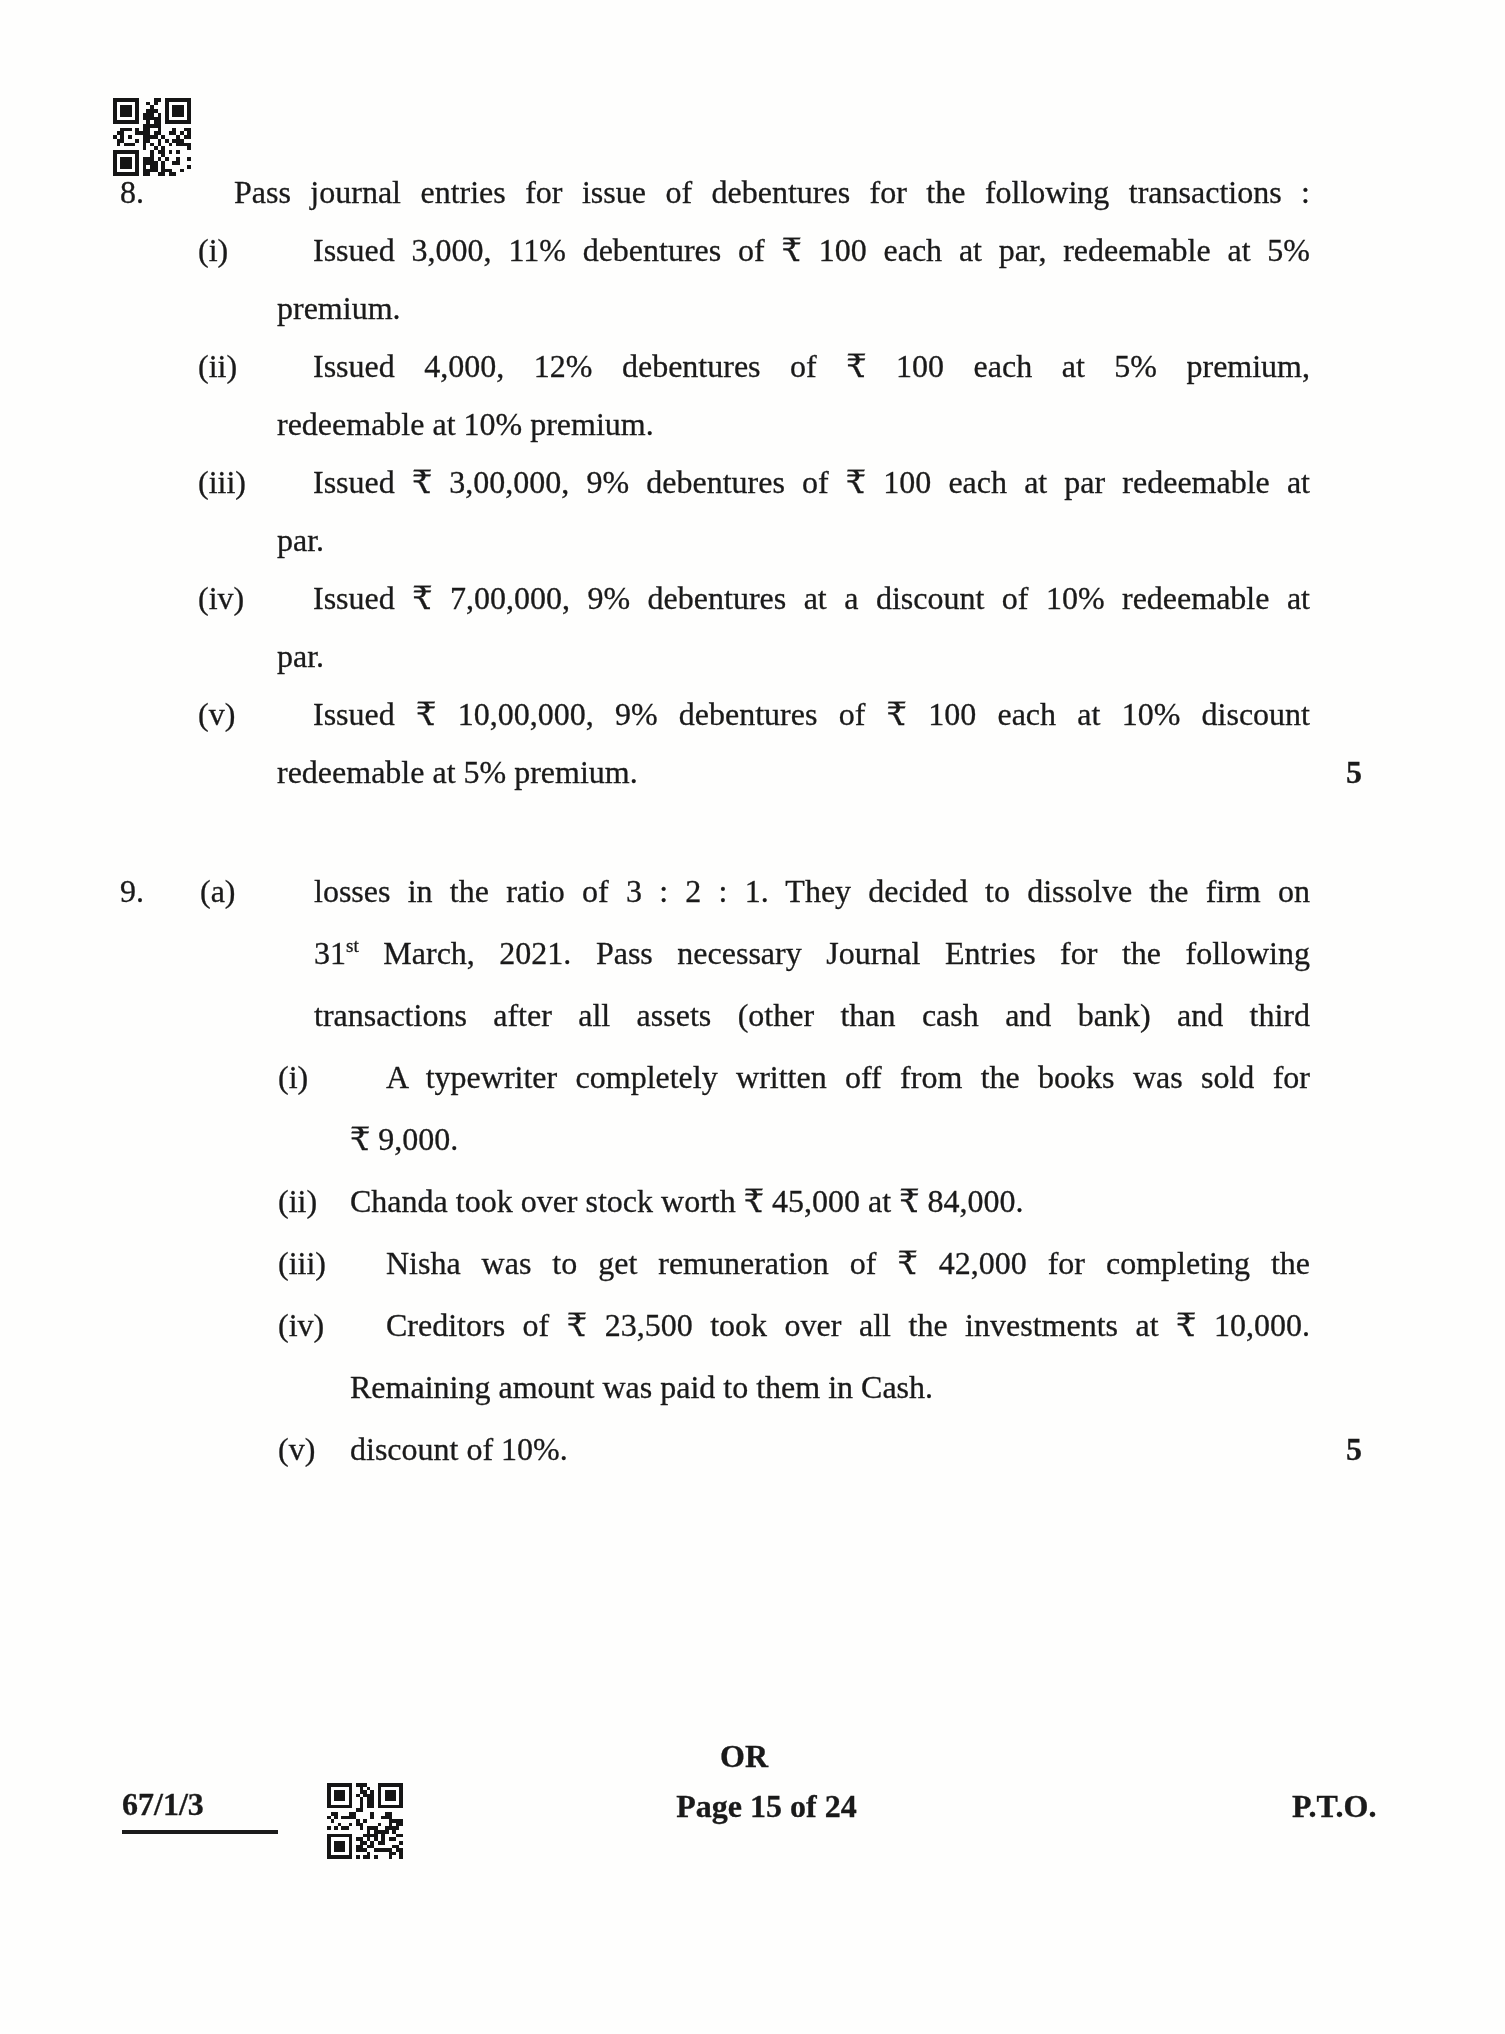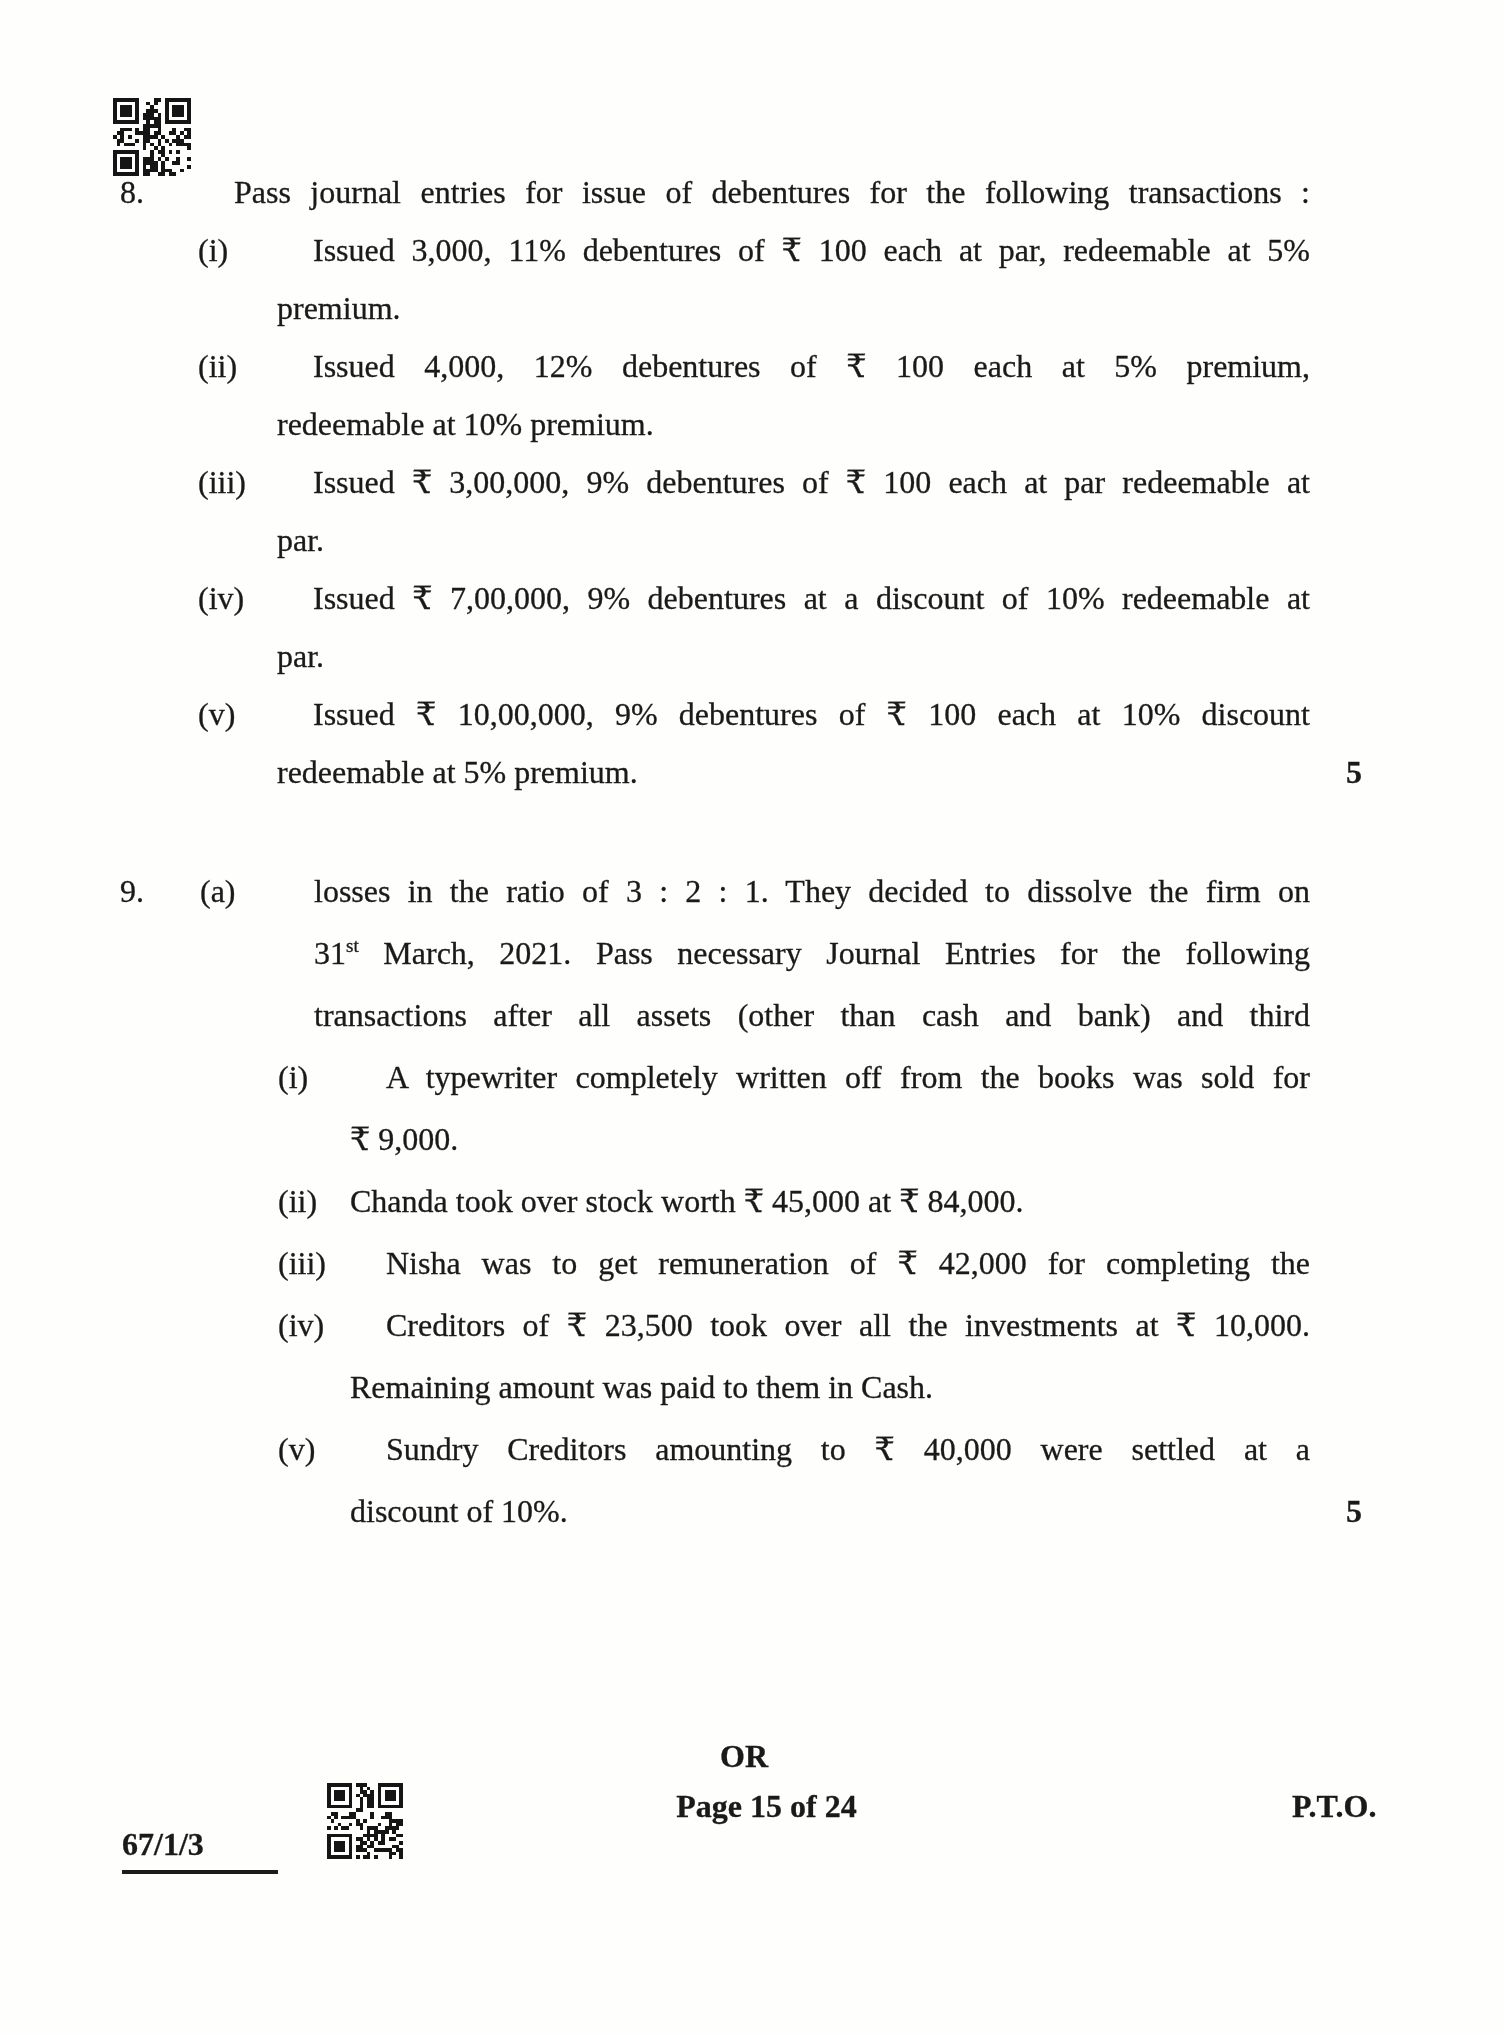--- a/index.html
+++ b/index.html
@@ -35,21 +35,21 @@
   .qr{position:absolute;}
   #qr-top{left:113px;top:98px;width:78px;height:78px;}
   #qr-foot{left:327px;top:1783px;width:76px;height:76px;}
   #or{
     position:absolute;left:136px;top:1734px;width:1216px;
     text-align:center;font-weight:bold;line-height:44px;
   }
   #paper-code{
     position:absolute;left:122px;top:1786px;width:156px;
     font-weight:bold;line-height:1.15;
-    border-bottom:4px solid #1c1c1c;padding-bottom:7px;margin-top:40px;
+    border-bottom:4px solid #1c1c1c;padding-bottom:7px;
   }
   #page-ind{
     position:absolute;left:14px;top:1788px;width:1505px;
     text-align:center;font-weight:bold;
   }
   #pto{position:absolute;left:1292px;top:1788px;font-weight:bold;text-align:right;}
 </style>
 </head>
 <body>
 
@@ -276,21 +276,20 @@
       <div class="marker">(iv)</div>
       <div class="lines">
         <div class="ln jl">Creditors of ₹ 23,500 took over all the investments at ₹ 10,000.</div>
         <div class="ln">Remaining amount was paid to them in Cash.</div>
       </div>
     </div>
 
     <div class="item">
       <div class="marker">(v)</div>
       <div class="lines">
-        <div class="ln jl">Sundry Creditors amounting to ₹ 40,000 were settled at a</div>
         <div class="ln">discount of 10%.</div>
       </div>
       <span class="marks">5</span>
     </div>
   </section>
 
   <div id="or">OR</div>
 
   <div id="paper-code">67/1/3</div>
   <div class="qr" id="qr-foot"><svg viewBox="0 0 21 21" width="100%" height="100%" shape-rendering="crispEdges">

